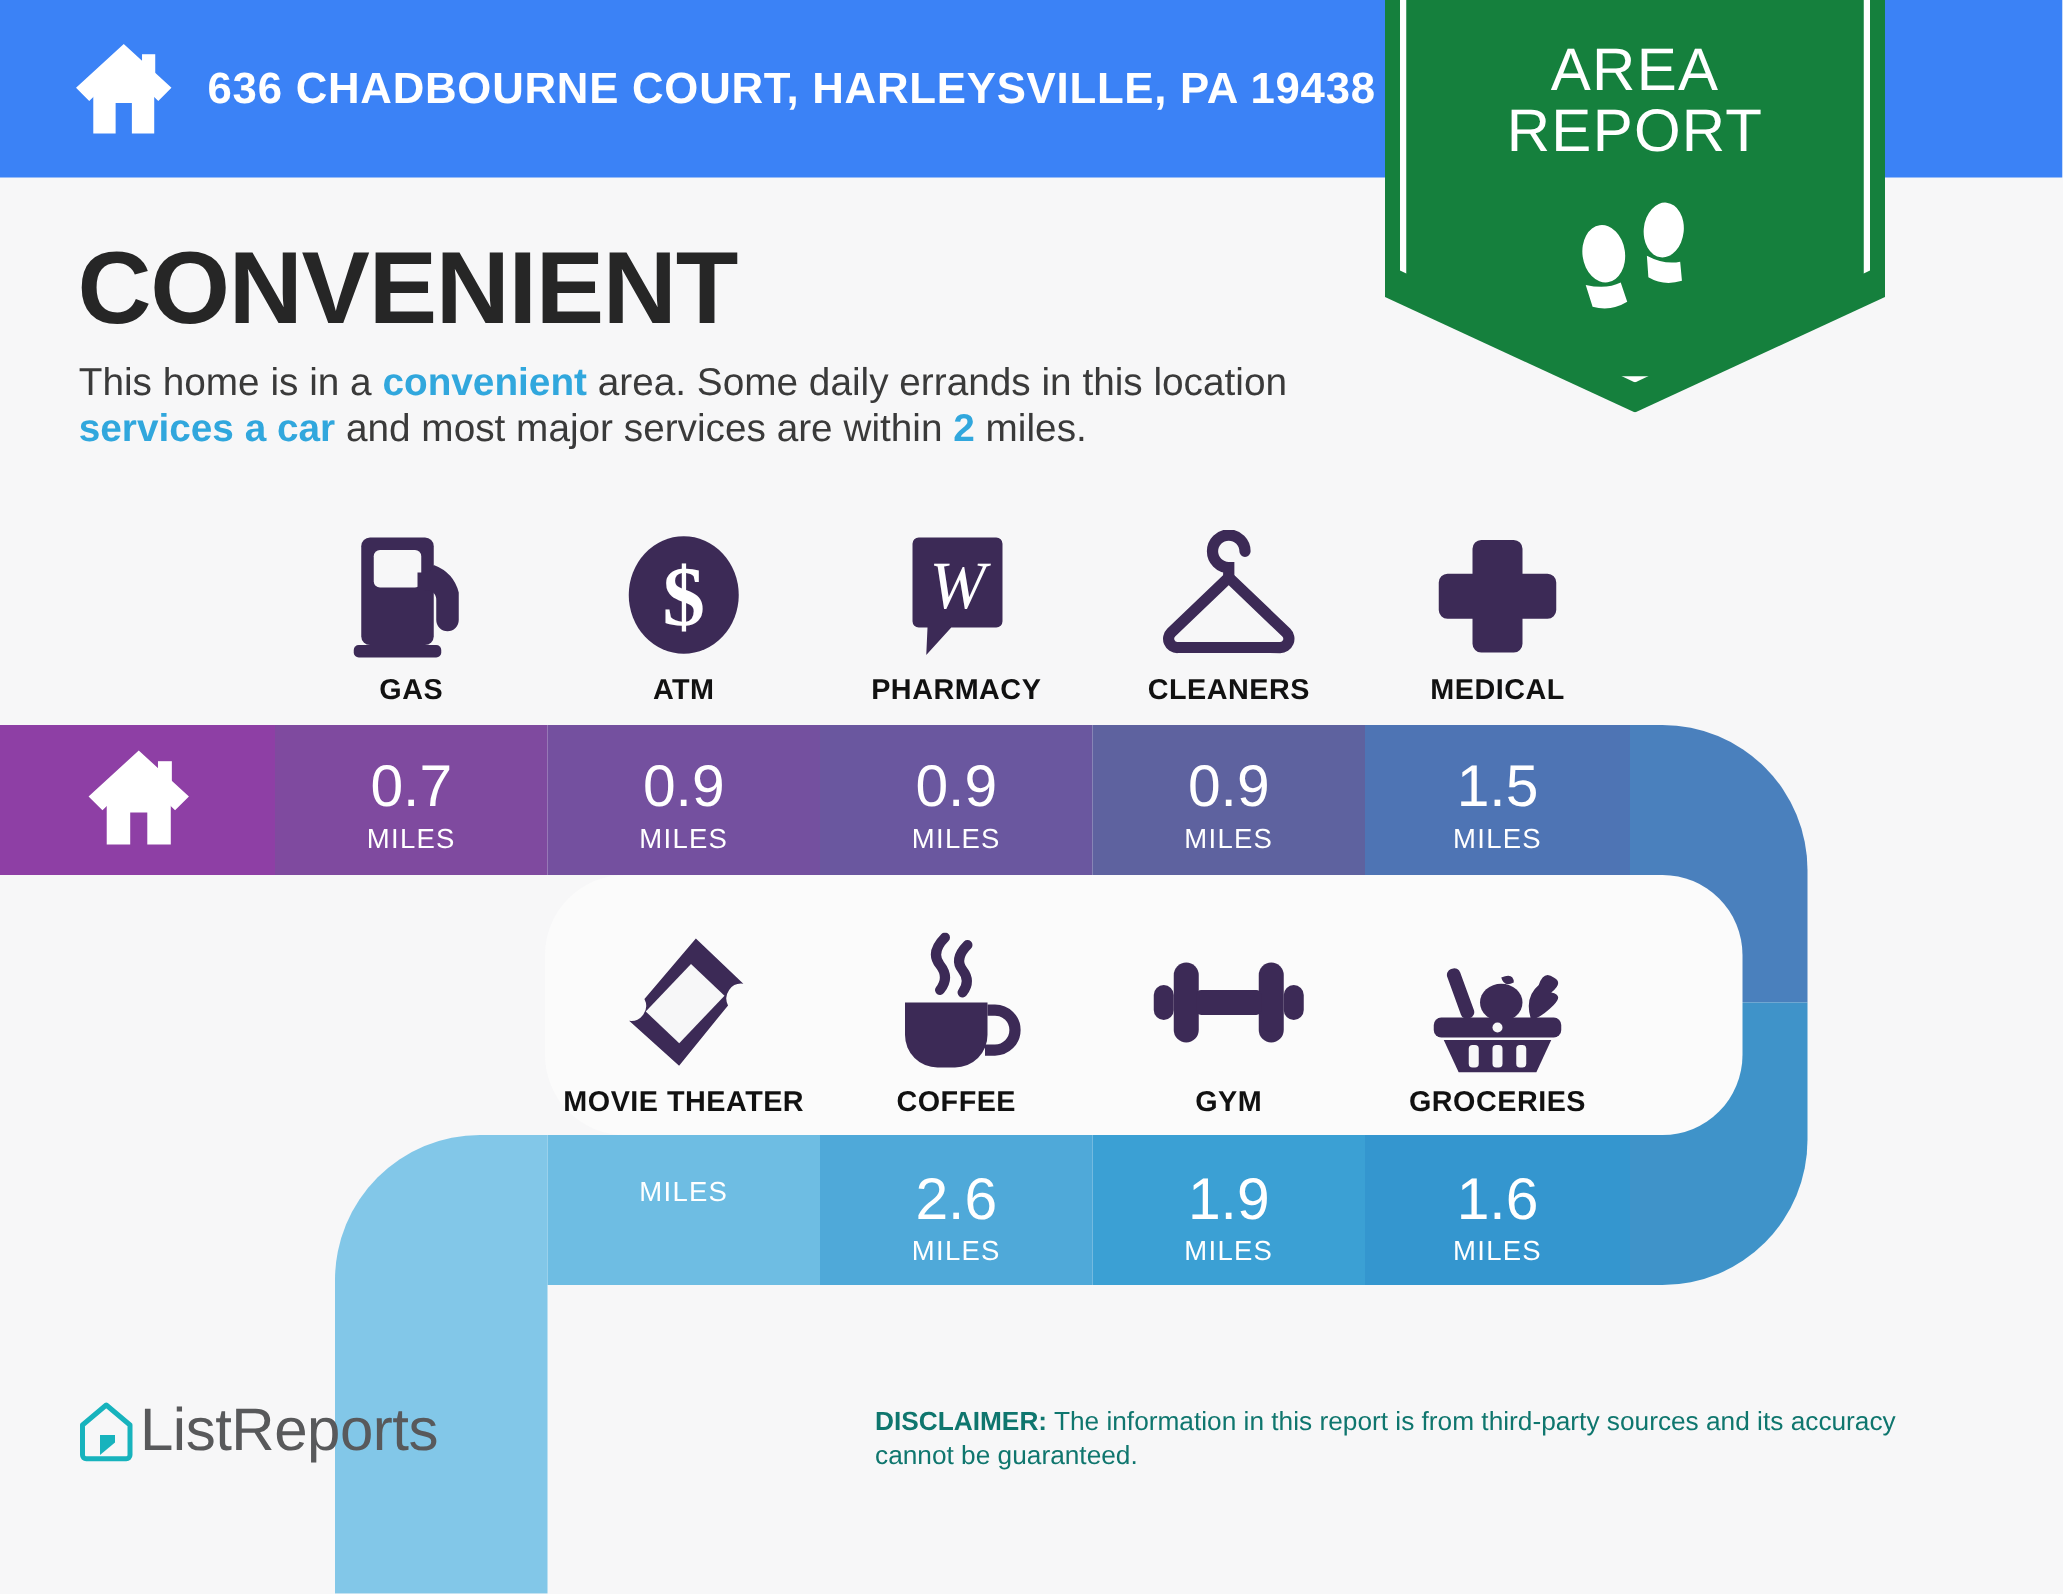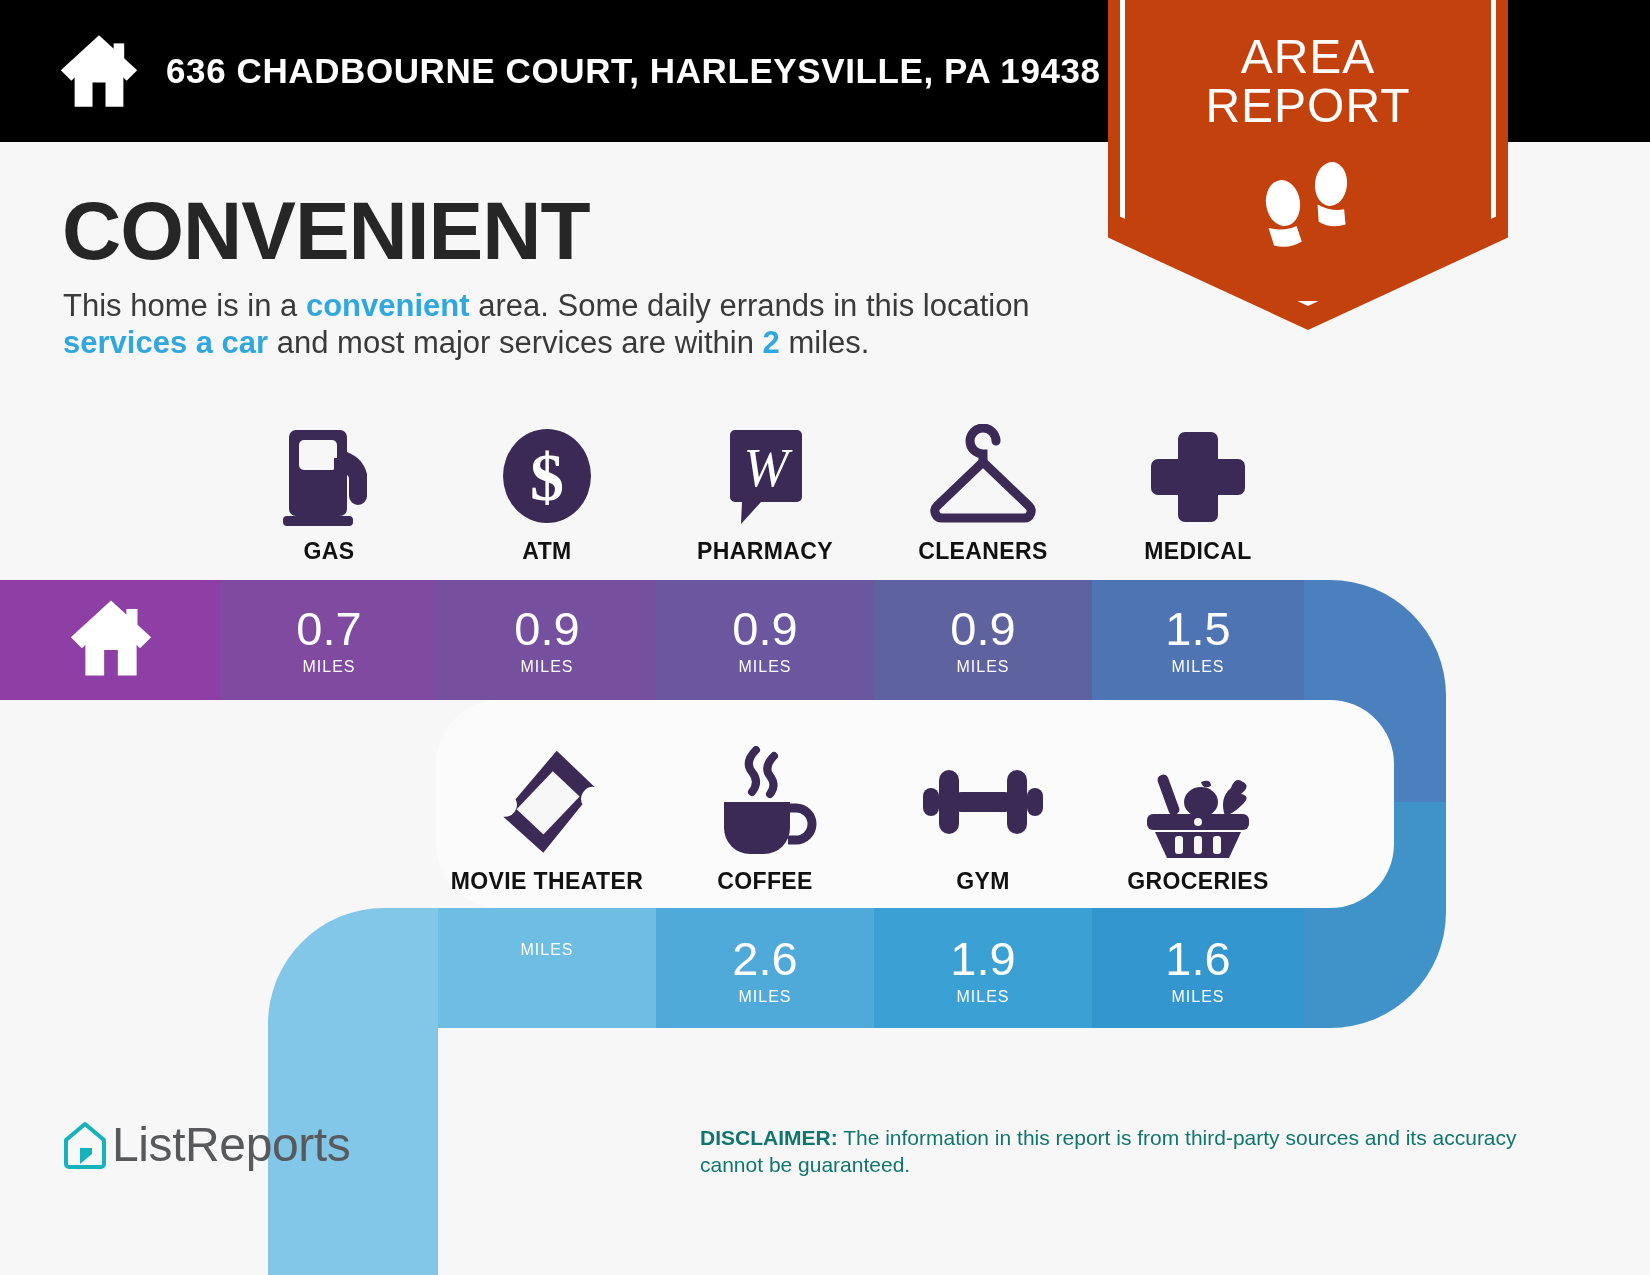--- a/index.html
+++ b/index.html
@@ -7,32 +7,32 @@
   body {
     background:#f7f7f8;
     font-family:"Liberation Sans", sans-serif;
     position:relative;
     overflow:hidden;
   }
 
   
   .header{
     position:absolute; left:0; top:0; width:1650px; height:142px;
-    background:#000000; display:flex; align-items:center;
+    background:#3b82f6; display:flex; align-items:center;
   }
   .header-home{ margin-left:58px; width:82px; height:78px; }
   .header-address{
     margin-left:26px; color:#ffffff; font-size:35px; font-weight:bold;
     letter-spacing:.6px; white-space:nowrap;
   }
 
   
   .badge{
     position:absolute; left:1108px; top:0; width:400px; height:330px;
-    background:#c2410c;
+    background:#15803d;
     clip-path:polygon(0 0,100% 0,100% 72%,50% 100%,0 72%);
     z-index:6;
   }
   .badge-inner{
     position:absolute; left:12px; top:-14px; width:376px; height:320px;
     border:5px solid #ffffff;
     clip-path:polygon(0 0,100% 0,100% 72%,50% 100%,0 72%);
   }
   .badge-text{
     position:absolute; left:0; top:32px; width:400px;
@@ -62,21 +62,21 @@
   .icon-label{
     margin-top:10px; font-size:23px; font-weight:bold; color:#111;
     letter-spacing:.4px; white-space:nowrap;
   }
 
   
   .val-cell{
     position:absolute; z-index:3; text-align:center; color:#ffffff;
   }
   .val-num{ font-size:47px; line-height:1; font-weight:normal; }
-  .val-unit{ font-size:16px; letter-spacing:1px; margin-top:6px; }
+  .val-unit{ font-size:22px; letter-spacing:1px; margin-top:6px; }
 
   
   .logo{
     position:absolute; left:62px; top:1117px; display:flex; align-items:center; z-index:5;
   }
   .logo-text{
     margin-left:4px; font-size:48px; color:#58595b; letter-spacing:-.4px;
   }
   .disclaimer{
     position:absolute; left:700px; top:1124px; width:820px;

